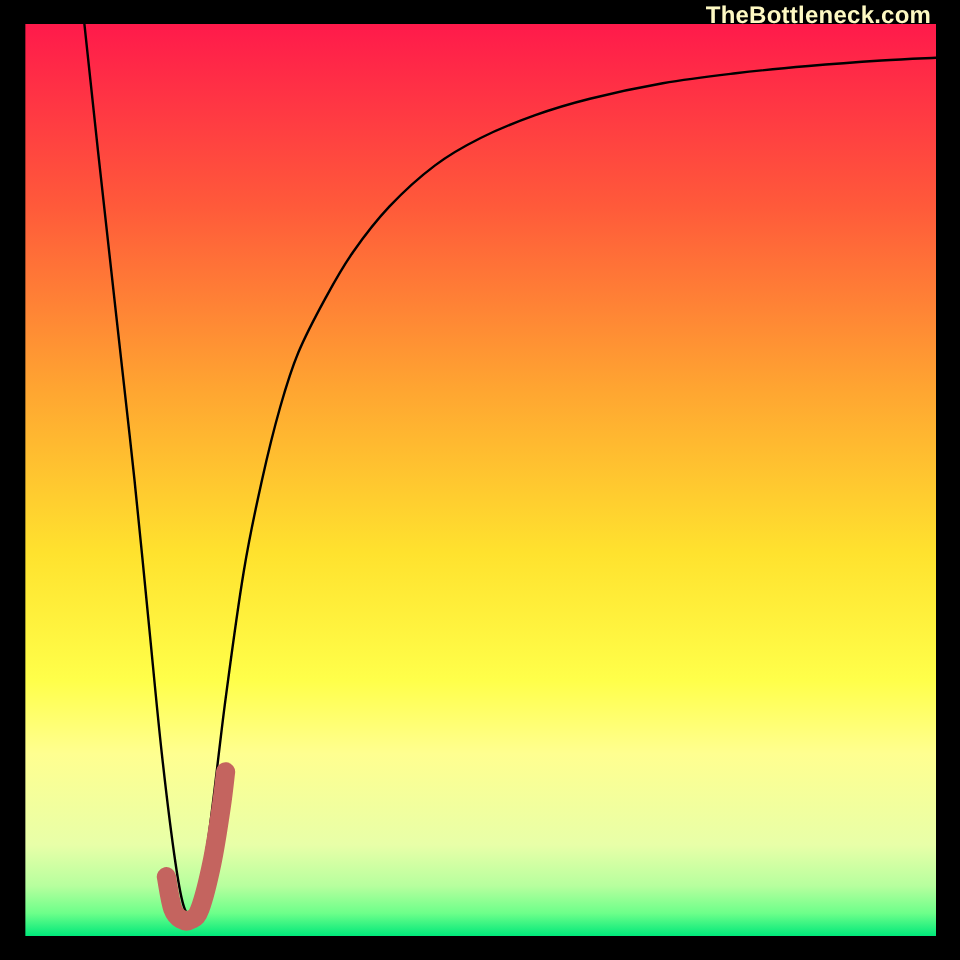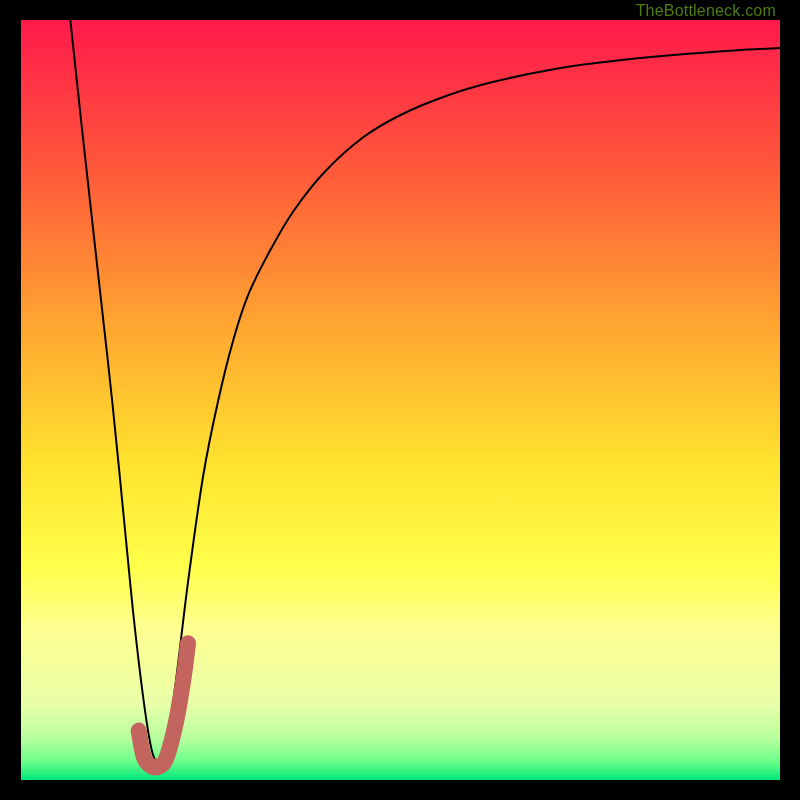--- a/index.html
+++ b/index.html
@@ -23,23 +23,23 @@
     position: absolute;
     left: 0;
     top: 0;
     width: 759px;
     height: 760px;
   }
   .watermark {
     position: absolute;
     top: 2px;
     right: 24px;
-    color: #4d7c0f;
-    font-size: 16px;
-    font-weight: 400;
+    color: #fef9c3;
+    font-size: 20px;
+    font-weight: 700;
     letter-spacing: 0.2px;
   }
   svg { display: block; }
 </style>
 </head>
 <body>
 
 <div class="watermark">TheBottleneck.com</div>
 
 <div class="frame">

